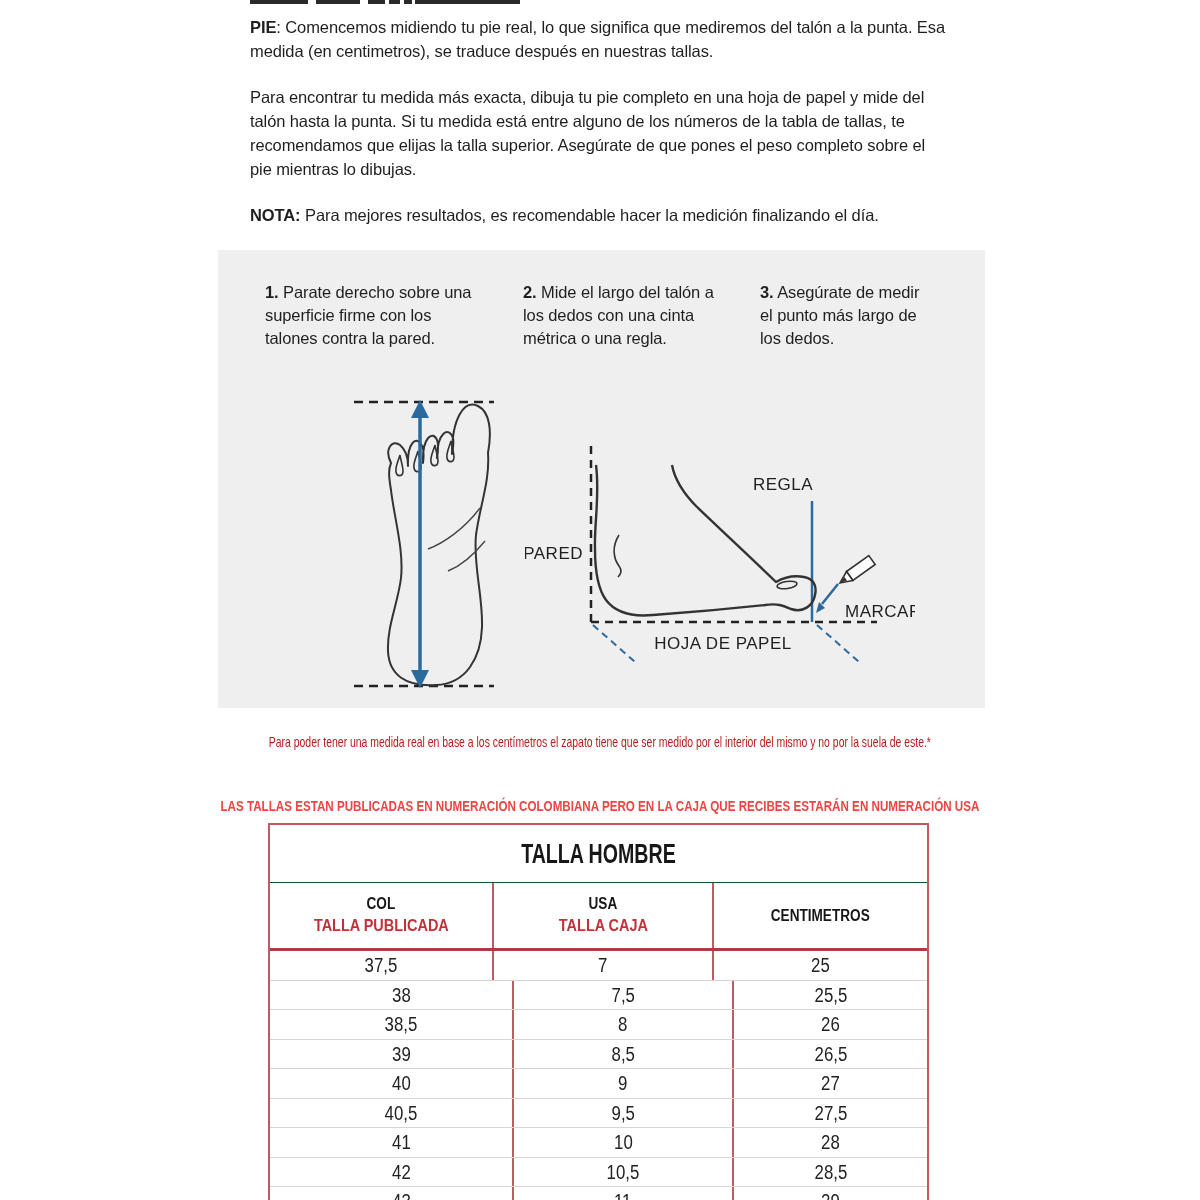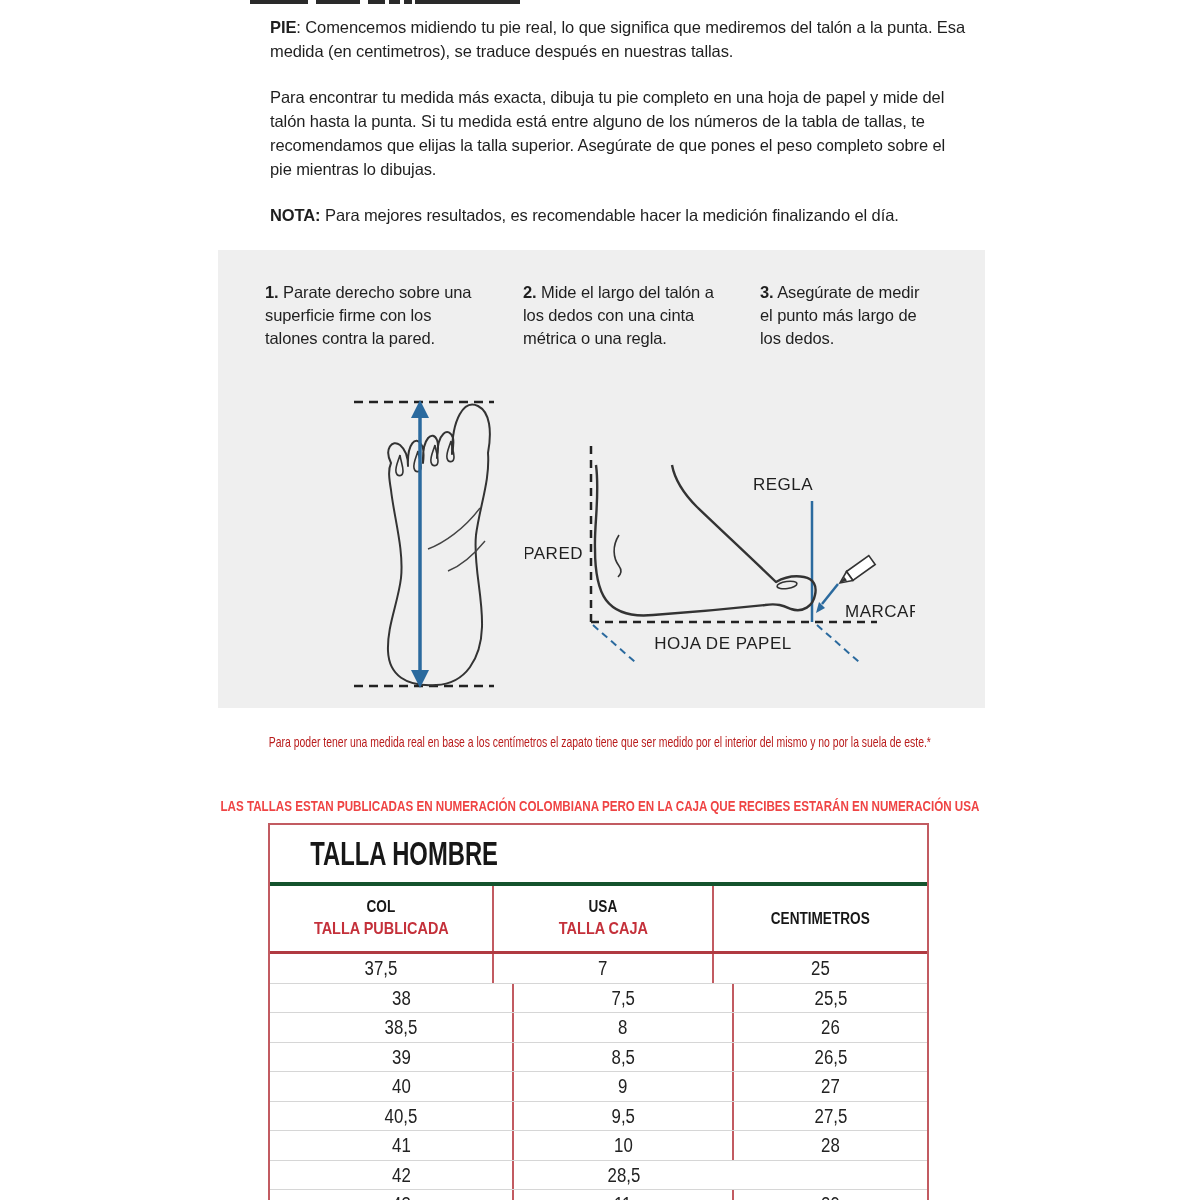--- a/index.html
+++ b/index.html
@@ -1,21 +1,21 @@
 <!DOCTYPE html>
 <html><head>
 <meta charset="utf-8">
 <style>
   html,body{margin:0;padding:0;background:#fff;}
   .page{position:relative;width:1200px;height:1200px;background:#ffffff;overflow:hidden;
         font-family:"Liberation Sans","DejaVu Sans",sans-serif;color:#1f1f1f;}
   .frag{position:absolute;top:0;height:4px;background:#2a2a2a;}
 
   
-  .intro{position:absolute;left:250px;top:15px;width:700px;font-size:16.5px;line-height:24px;letter-spacing:-0.1px;margin-left:20px;}
+  .intro{position:absolute;left:250px;top:15px;width:700px;font-size:16.5px;line-height:24px;letter-spacing:-0.1px;}
   .intro p{margin:0 0 22px 0;}
   .intro b{font-weight:bold;}
 
   
   .diagram-box{position:absolute;left:218px;top:250px;width:767px;height:458px;background:#efefef;}
   .instr{position:absolute;top:31px;font-size:16.5px;line-height:23px;letter-spacing:-0.1px;}
   .instr b{font-weight:bold;}
   .instr-1{left:47px;width:218px;}
   .instr-2{left:305px;width:200px;}
   .instr-3{left:542px;width:176px;}
@@ -27,22 +27,22 @@
   .cond{display:inline-block;white-space:nowrap;transform-origin:50% 50%;}
 
   .footnote{position:absolute;top:719px;left:0;width:1200px;text-align:center;font-size:14.5px;color:#b91c1c;}
   .footnote .cond{transform:scaleX(0.72);}
   .notice{position:absolute;top:781px;left:0;width:1200px;text-align:center;font-weight:bold;font-size:15.5px;color:#ef4444;}
   .notice .cond{transform:scaleX(0.75);}
 
   
   .size-table{position:absolute;left:268px;top:823px;width:661px;box-sizing:border-box;
               border:2px solid #c25b61;background:#fff;}
-  .t-title{height:57px;border-bottom:4px solid #14532d;display:flex;align-items:center;justify-content:flex-start;
-           font-weight:bold;font-size:34px;color:#171717;}
+  .t-title{height:57px;border-bottom:1px solid #14532d;display:flex;align-items:center;justify-content:center;
+           font-weight:bold;font-size:28px;color:#171717;}
   .t-title .cond{transform:scaleX(0.7);}
   .t-head{height:65px;border-bottom:3px solid #b03a41;display:grid;grid-template-columns:224px 220px 1fr;}
   .t-hcell{display:flex;flex-direction:column;align-items:center;justify-content:center;gap:3px;}
   .t-hcell.b-r{border-right:2px solid #c25b61;}
   .h1{font-weight:bold;font-size:16px;color:#171717;}
   .h1 .cond,.h2 .cond{transform:scaleX(0.85);}
   .h2{font-weight:bold;font-size:17px;color:#c4303a;text-align:right;}
   .trow{display:grid;grid-template-columns:224px 220px 1fr;height:28.5px;}
   .trow + .trow{border-top:1px solid #d6d6d6;padding-left:20px;}
   .tcell{display:flex;align-items:center;justify-content:center;font-size:20.5px;color:#222;}
@@ -218,20 +218,23 @@
           <span class="cond">10</span>
         </div>
       <div class="tcell">
           <span class="cond">28</span>
         </div>
     </div>
     <div class="trow">
       <div class="tcell b-r">
           <span class="cond">42</span>
         </div>
+      <div class="tcell b-r">
+          <span class="cond">10,5</span>
+        </div>
       <div class="tcell">
           <span class="cond">28,5</span>
         </div>
     </div>
     <div class="trow">
       <div class="tcell b-r">
           <span class="cond">43</span>
         </div>
       <div class="tcell b-r">
           <span class="cond">11</span>

